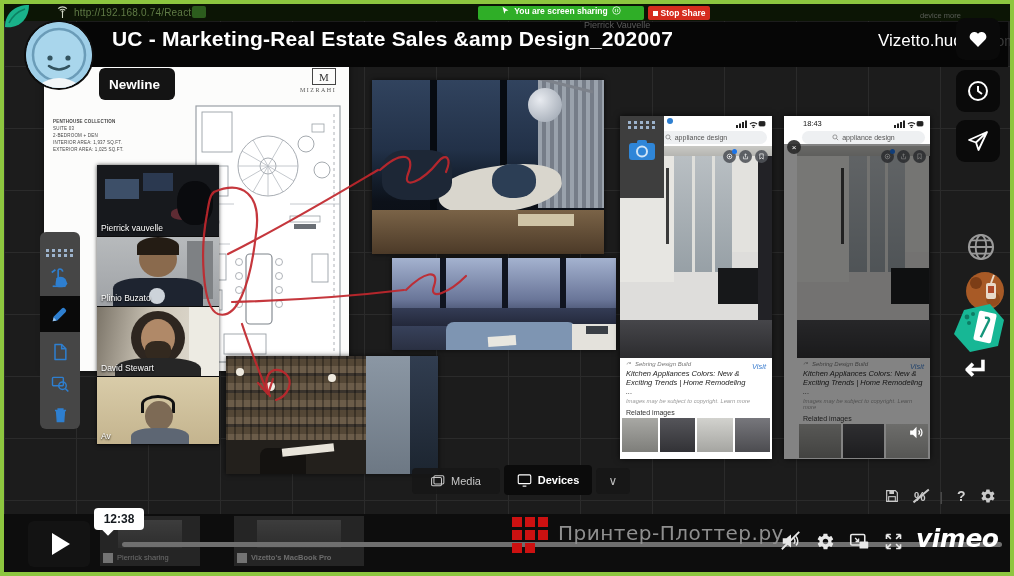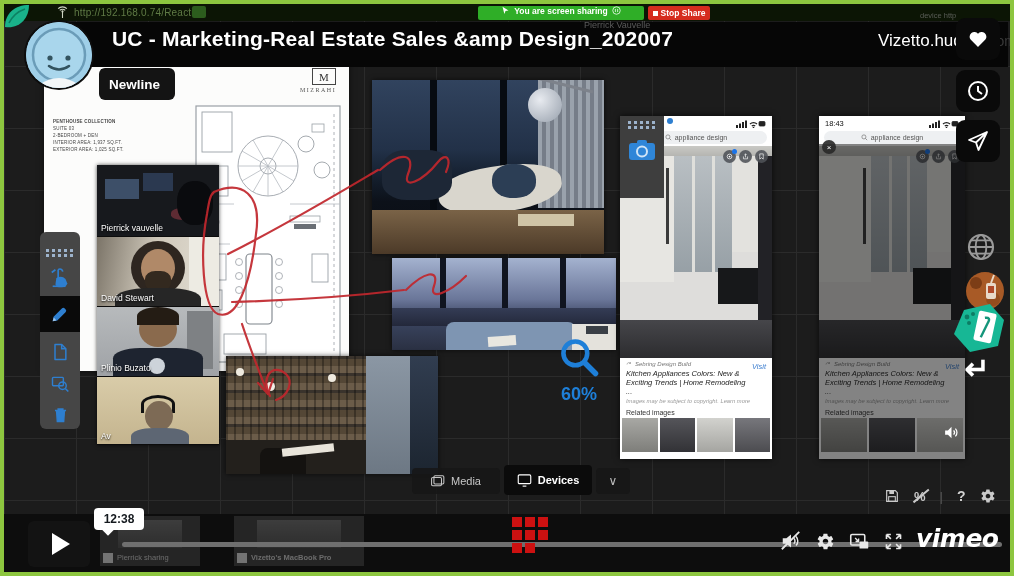--- a/index.html
+++ b/index.html
@@ -126,21 +126,21 @@
     <svg width="9" height="9" viewBox="0 0 24 24">
           <circle cx="12" cy="12" r="10" fill="none" stroke="#fff" stroke-width="2"></circle>
           <path d="M9 8 v8 M15 8 v8" stroke="#fff" stroke-width="2"></path>
         </svg>
   </div>
   <div class="stopbtn">
     <span class="stopsq"></span>
     <span>Stop Share</span>
   </div>
   <div class="presenter">Pierrick Vauvelle</div>
-  <div class="devname">device http</div>
+  <div class="devname">device more</div>
 
   <div class="titlebar">
     <span class="title">UC - Marketing-Real Estate Sales &amp;amp Design_202007</span>
     <span class="appname">Vizetto.huddle</span>
     <span class="roomlabel">room</span>
   </div>
 
   <div class="rbtn" style="top:14px;">
     <svg width="24" height="24" viewBox="0 0 24 24">
           <path d="M12 20 L4.6 12.6 A4.6 4.6 0 1 1 12 6.8 A4.6 4.6 0 1 1 19.4 12.6 Z" fill="#fff"></path>
@@ -293,36 +293,36 @@
   <div class="vidcol">
     <div class="tile" style="height:72px;">
       <div class="shape" style="inset:0;background:#17191d;"></div>
       <div class="shape" style="left:8px;top:14px;width:34px;height:20px;background:#3d4f68;"></div>
       <div class="shape" style="left:46px;top:8px;width:30px;height:18px;background:#2b3950;"></div>
       <div class="shape" style="right:20px;bottom:16px;width:28px;height:12px;background:#5e2b33;border-radius:40%;"></div>
       <div class="shape" style="right:6px;top:16px;width:36px;height:44px;background:#0a0b0e;border-radius:45%;"></div>
       <span class="tname">Pierrick vauvelle</span>
     </div>
     <div class="tile" style="height:70px;">
+      <div class="shape" style="inset:0;background:linear-gradient(#b7babc,#9fa2a6);"></div>
+      <div class="shape" style="right:6px;top:4px;width:26px;height:58px;background:#7e8184;"></div>
+      <div class="shape" style="left:42px;top:4px;width:38px;height:36px;background:#8a6a4d;border-radius:50%;"></div>
+      <div class="shape" style="left:40px;top:0px;width:42px;height:18px;background:#241c14;border-radius:50% 50% 0 0;"></div>
+      <div class="shape" style="left:16px;bottom:-6px;width:90px;height:34px;background:#1e2430;border-radius:30% 30% 0 0;"></div>
+      <div class="shape" style="left:52px;bottom:2px;width:16px;height:16px;border-radius:50%;background:#cdd3da;"></div>
+      <span class="tname">Plinio Buzato</span>
+    </div>
+    <div class="tile" style="height:70px;">
       <div class="shape" style="inset:0;background:linear-gradient(100deg,#7b7468 0%,#cfc8ba 45%,#e4e0d6 100%);"></div>
       <div class="shape" style="right:0;top:0;width:30px;height:70px;background:#edebe3;"></div>
       <div class="shape" style="left:34px;top:4px;width:54px;height:54px;background:#2e2620;border-radius:50%;"></div>
       <div class="shape" style="left:44px;top:12px;width:34px;height:38px;background:#b08968;border-radius:50%;"></div>
       <div class="shape" style="left:48px;top:34px;width:26px;height:20px;background:#33291f;border-radius:40%;"></div>
       <div class="shape" style="left:18px;bottom:-8px;width:86px;height:26px;background:#262626;border-radius:40% 40% 0 0;"></div>
       <span class="tname">David Stewart</span>
-    </div>
-    <div class="tile" style="height:70px;">
-      <div class="shape" style="inset:0;background:linear-gradient(#b7babc,#9fa2a6);"></div>
-      <div class="shape" style="right:6px;top:4px;width:26px;height:58px;background:#7e8184;"></div>
-      <div class="shape" style="left:42px;top:4px;width:38px;height:36px;background:#8a6a4d;border-radius:50%;"></div>
-      <div class="shape" style="left:40px;top:0px;width:42px;height:18px;background:#241c14;border-radius:50% 50% 0 0;"></div>
-      <div class="shape" style="left:16px;bottom:-6px;width:90px;height:34px;background:#1e2430;border-radius:30% 30% 0 0;"></div>
-      <div class="shape" style="left:52px;bottom:2px;width:16px;height:16px;border-radius:50%;background:#cdd3da;"></div>
-      <span class="tname">Plinio Buzato</span>
     </div>
     <div class="tile" style="height:68px;">
       <div class="shape" style="inset:0;background:linear-gradient(#d9cca9,#c4b48e);"></div>
       <div class="shape" style="left:44px;top:18px;width:34px;height:18px;border:3px solid #111;border-bottom:none;border-radius:50% 50% 0 0;"></div>
       <div class="shape" style="left:48px;top:24px;width:28px;height:30px;background:#7d6a55;border-radius:50%;"></div>
       <div class="shape" style="left:34px;bottom:-4px;width:58px;height:20px;background:#5d6673;border-radius:40% 40% 0 0;"></div>
       <span class="tname">Av</span>
     </div>
   </div>
 
@@ -381,27 +381,20 @@
       <path d="M224 250 C280 222 330 192 374 166"></path>
       <path d="M376 166 C398 146 412 150 404 170 C398 186 418 178 434 158 C442 148 448 154 442 168"></path>
       <path d="M228 298 C300 296 350 292 400 286"></path>
       <path d="M402 286 C420 268 436 264 430 282 C424 298 446 288 462 272"></path>
       <path d="M238 320 C248 350 256 370 264 390"></path>
       <path d="M266 392 C256 374 268 358 282 370 C290 378 284 392 272 396"></path>
       <path d="M264 390 l-10 -11 M264 390 l5 -15"></path>
     </g>
   </svg>
 
-  <div class="zoomind">
-    <svg width="44" height="44" viewBox="0 0 48 48">
-          <circle cx="20" cy="20" r="13" stroke="#1e7fd8" stroke-width="5" fill="none"></circle>
-          <path d="M30 30 L42 42" stroke="#1e7fd8" stroke-width="6" stroke-linecap="round"></path>
-        </svg>
-    <div class="zoomtext">60%</div>
-  </div>
 
   <div class="phone" style="left:616px;">
     <div class="p-status">
       <span></span>
       <svg width="30" height="9" viewBox="0 0 30 9">
             <rect x="0" y="6" width="2" height="3" fill="#222"></rect>
             <rect x="3" y="4.5" width="2" height="4.5" fill="#222"></rect>
             <rect x="6" y="3" width="2" height="6" fill="#222"></rect>
             <rect x="9" y="1.5" width="2" height="7.5" fill="#222"></rect>
             <path d="M14 5 a5 5 0 0 1 7 0 M15.8 7 a2.6 2.6 0 0 1 3.4 0" stroke="#222" fill="none" stroke-width="1.2"></path>
@@ -480,21 +473,21 @@
           </div>
       <svg style="display:block;margin:10px auto 0;" width="28" height="22" viewBox="0 0 28 22">
             <rect x="1" y="4" width="26" height="17" rx="3" fill="#2f86d8"></rect>
             <rect x="9" y="1" width="10" height="5" rx="2" fill="#2f86d8"></rect>
             <circle cx="14" cy="12.5" r="5" fill="none" stroke="#cfe4f7" stroke-width="2"></circle>
           </svg>
     </div>
     <div class="bluedot"></div>
   </div>
 
-  <div class="phone" style="left:815px;width:146px;">
+  <div class="phone" style="left:780px;width:146px;padding-left:13px;">
     <div class="p-status">
       <span>18:43</span>
       <svg width="30" height="9" viewBox="0 0 30 9">
             <rect x="0" y="6" width="2" height="3" fill="#222"></rect>
             <rect x="3" y="4.5" width="2" height="4.5" fill="#222"></rect>
             <rect x="6" y="3" width="2" height="6" fill="#222"></rect>
             <rect x="9" y="1.5" width="2" height="7.5" fill="#222"></rect>
             <path d="M14 5 a5 5 0 0 1 7 0 M15.8 7 a2.6 2.6 0 0 1 3.4 0" stroke="#222" fill="none" stroke-width="1.2"></path>
             <circle cx="17.5" cy="8.6" r=".8" fill="#222"></circle>
             <rect x="23" y="2.5" width="6" height="4.5" rx="1" stroke="#222" fill="#222" stroke-width=".8"></rect>
@@ -618,20 +611,21 @@
     <div class="wmlogo">
       <i style="left:0;top:0;"></i>
           <i style="left:13px;top:0;"></i>
           <i style="left:26px;top:0;"></i>
       <i style="left:0;top:13px;"></i>
           <i style="left:13px;top:13px;"></i>
           <i style="left:26px;top:13px;"></i>
       <i style="left:0;top:26px;"></i>
           <i style="left:13px;top:26px;"></i>
     </div>
+    <div class="wmtext">Принтер-Плоттер.ру</div>
     <div class="vctrl" style="left:774px;">
       <svg width="22" height="22" viewBox="0 0 24 24">
             <path d="M3 9 h4 l5 -4 v14 l-5 -4 h-4 z" fill="#e8e8e8"></path>
             <path d="M15 9 a4 4 0 0 1 0 6 M17.5 7 a7.5 7.5 0 0 1 0 10" stroke="#e8e8e8" stroke-width="1.6" fill="none"></path>
             <path d="M2 21 L21 2" stroke="#e8e8e8" stroke-width="2"></path>
           </svg>
     </div>
     <div class="vctrl" style="left:808px;">
       <svg width="19" height="19" viewBox="0 0 24 24">
             <path d="M19.4 13c0-.3.1-.7.1-1s0-.7-.1-1l2.1-1.6c.2-.2.2-.4.1-.6l-2-3.4c-.1-.2-.4-.3-.6-.2l-2.5 1c-.5-.4-1.1-.7-1.7-1l-.4-2.6c0-.2-.2-.4-.5-.4h-4c-.2 0-.4.2-.5.4l-.4 2.6c-.6.2-1.2.6-1.7 1l-2.5-1c-.2-.1-.5 0-.6.2l-2 3.4c-.1.2-.1.5.1.6L4.5 11c0 .3-.1.7-.1 1s0 .7.1 1l-2.1 1.6c-.2.2-.2.4-.1.6l2 3.4c.1.2.4.3.6.2l2.5-1c.5.4 1.1.7 1.7 1l.4 2.6c0 .2.2.4.5.4h4c.2 0 .4-.2.5-.4l.4-2.6c.6-.2 1.2-.6 1.7-1l2.5 1c.2.1.5 0 .6-.2l2-3.4c.1-.2.1-.5-.1-.6L19.4 13zM12 15.5c-1.9 0-3.5-1.6-3.5-3.5s1.6-3.5 3.5-3.5 3.5 1.6 3.5 3.5-1.6 3.5-3.5 3.5z" fill="#e8e8e8"></path>

